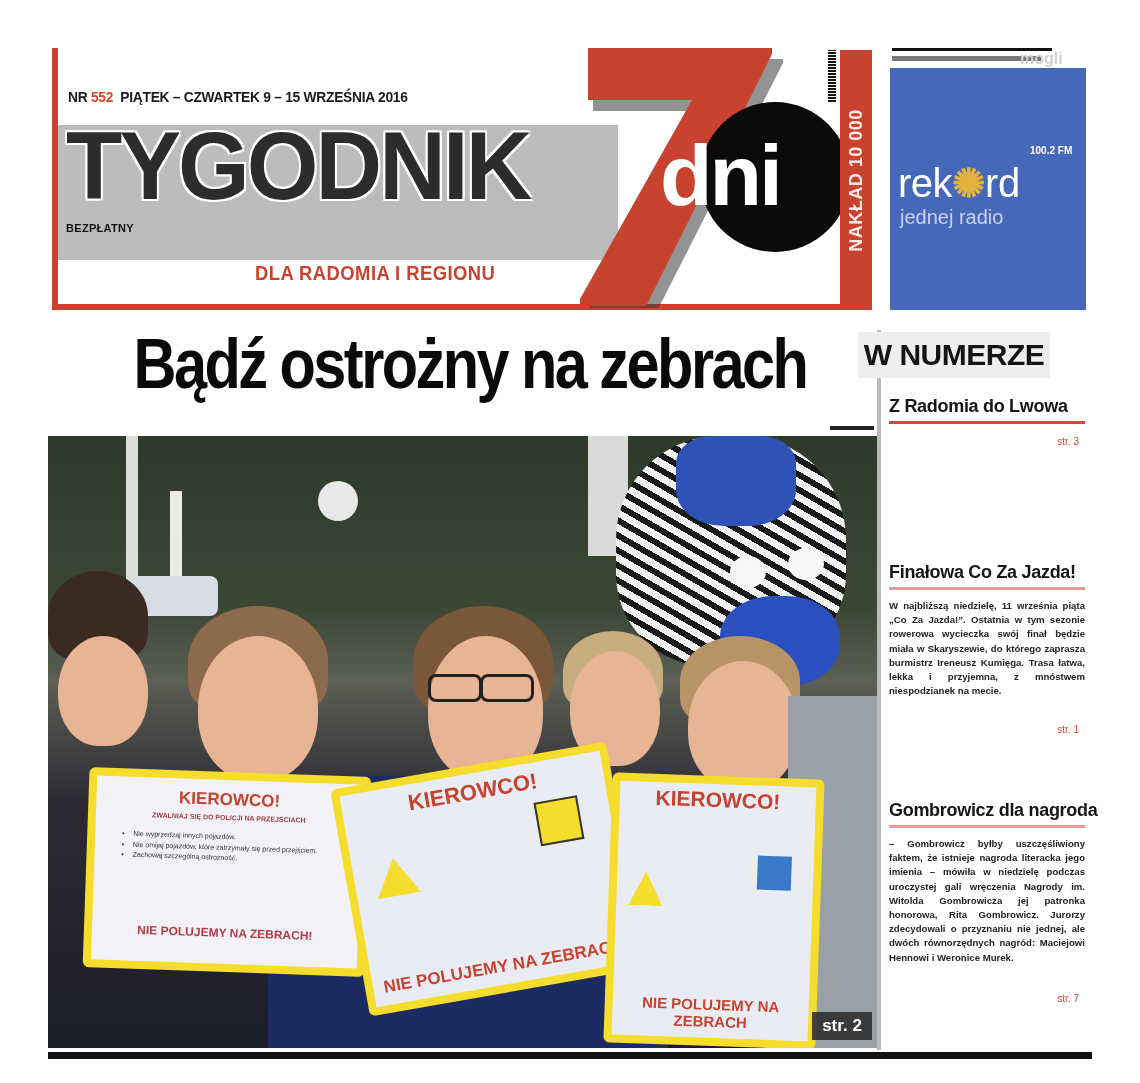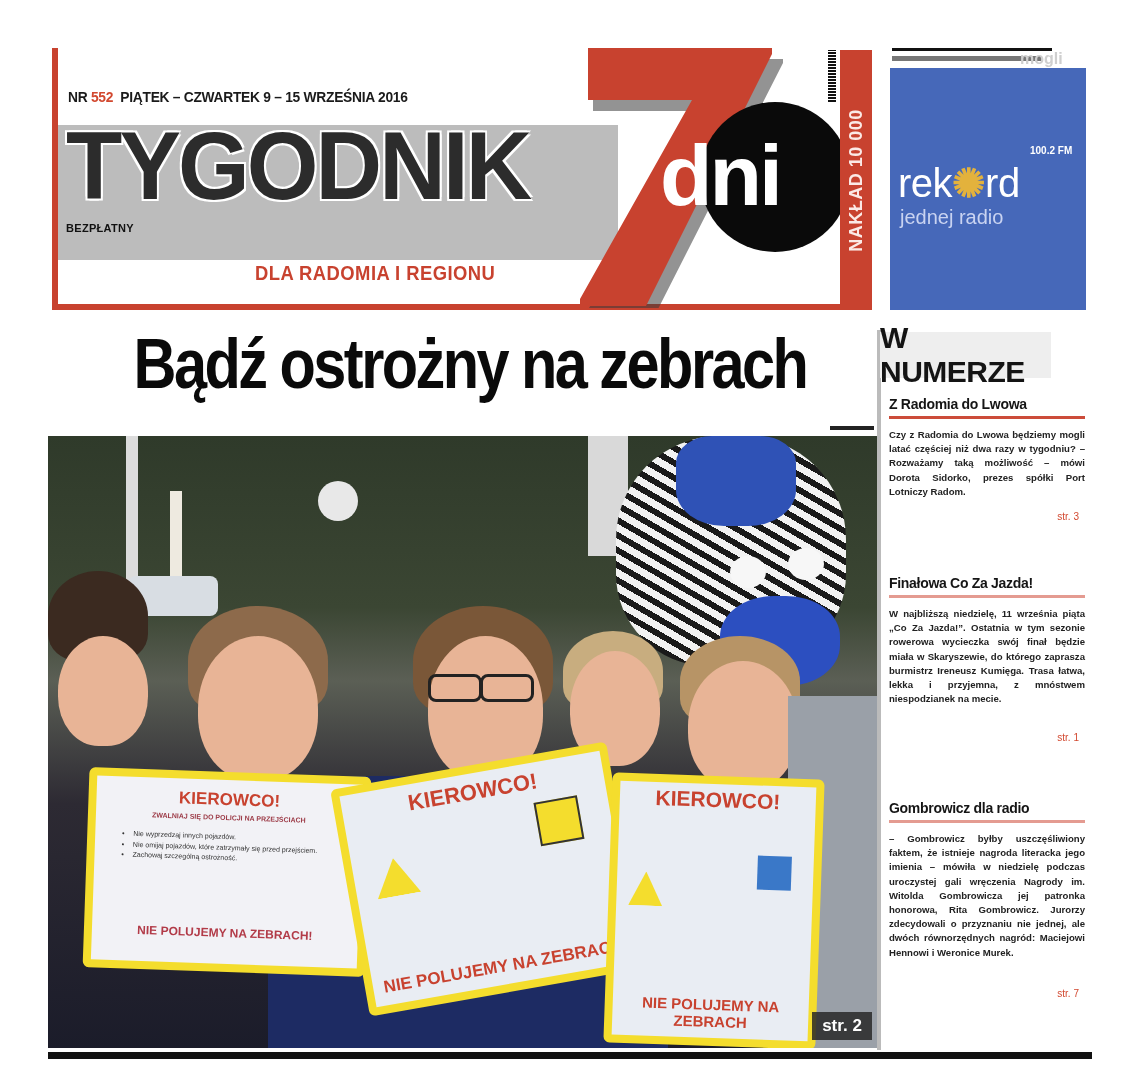--- a/index.html
+++ b/index.html
@@ -44,23 +44,23 @@
   .hair { position:absolute; border-radius:50% 50% 30% 30%; }
   .sign { position:absolute; box-sizing:border-box; border:8px solid #f4dd2d; background:#f2f2f6; border-radius:6px; }
   .sign .sh { position:absolute; left:0; right:0; text-align:center; font-weight:bold; color:#c8422f; }
   .sign .sf { position:absolute; left:0; right:0; text-align:center; font-weight:bold; color:#c8422f; }
   .sign ul { position:absolute; margin:0; padding-left:18px; color:#333; font-size:7px; line-height:1.5; }
   #page-ref-photo { left:812px; top:1012px; width:60px; height:28px; background:rgba(40,40,40,0.85); color:#fff; font-weight:bold; font-size:17px; display:flex; align-items:center; justify-content:center; }
   #photo-credit { left:830px; top:426px; width:44px; height:4px; background:#222; }
 
   
   #sidebar { left:877px; top:330px; width:214px; height:720px; border-left:4px solid #bbbbbb; }
-  #sb-title { left:880px; top:332px; width:171px; height:46px; background:#eeeeee; display:flex; align-items:center; justify-content:center; font-size:30px; font-weight:bold; color:#141414; transform:scaleX(1); letter-spacing:-0.5px; }
+  #sb-title { left:858px; top:332px; width:192px; height:46px; background:#eeeeee; display:flex; align-items:center; justify-content:center; font-size:30px; font-weight:bold; color:#141414; transform:scaleX(1); letter-spacing:-0.5px; }
   .sb-item { position:absolute; left:889px; width:196px; }
-  .sb-h { font-size:14px; font-weight:bold; color:#151515; padding-bottom:4px; border-bottom:3px solid #cc4c3a; white-space:nowrap; letter-spacing:-0.3px; }
+  .sb-h { font-size:18px; font-weight:bold; color:#151515; padding-bottom:4px; border-bottom:3px solid #cc4c3a; white-space:nowrap; letter-spacing:-0.3px; }
   .sb-h.soft { border-bottom-color:#e49b91; }
   .sb-p { font-size:9.6px; font-weight:bold; color:#222; line-height:1.48; text-align:justify; margin-top:9px; }
   .sb-ref { text-align:right; font-size:10px; font-weight:normal; color:#d2482f; margin-top:12px; padding-right:6px; }
 
   
   #bottom-rule { left:48px; top:1052px; width:1044px; height:7px; background:#111; }
 </style>
 </head>
 <body>
 
@@ -158,29 +158,28 @@
     <div class="sf" style="bottom:8px;font-size:15px;">NIE POLUJEMY NA ZEBRACH</div>
   </div>
 </div>
 <div class="abs" id="page-ref-photo">str. 2</div>
 
 <div class="abs" id="sidebar"></div>
 <div class="abs" id="sb-title">W NUMERZE</div>
 
 <div class="sb-item" style="top:396px;">
   <div class="sb-h">Z Radomia do Lwowa</div>
-  <div class="sb-p">Czy z Radomia do Lwowa będziemy mogli latać częściej niż dwa razy w tygodniu? – Rozważamy taką możliwość – mówi Dorota Sidorko, prezes spółki Port Lotniczy Radom.</div>
   <div class="sb-ref">str. 3</div>
 </div>
 
-<div class="sb-item" style="top:575px;">
+<div class="sb-item" style="top:562px;">
   <div class="sb-h soft">Finałowa Co Za Jazda!</div>
   <div class="sb-p">W najbliższą niedzielę, 11 września piąta „Co Za Jazda!”. Ostatnia w tym sezonie rowerowa wycieczka swój finał będzie miała w Skaryszewie, do którego zaprasza burmistrz Ireneusz Kumięga. Trasa łatwa, lekka i przyjemna, z mnóstwem niespodzianek na mecie.</div>
   <div class="sb-ref" style="margin-top:26px;">str. 1</div>
 </div>
 
 <div class="sb-item" style="top:800px;">
-  <div class="sb-h soft">Gombrowicz dla radio</div>
+  <div class="sb-h soft">Gombrowicz dla nagroda</div>
   <div class="sb-p">– Gombrowicz byłby uszczęśliwiony faktem, że istnieje nagroda literacka jego imienia – mówiła w niedzielę podczas uroczystej gali wręczenia Nagrody im. Witolda Gombrowicza jej patronka honorowa, Rita Gombrowicz. Jurorzy zdecydowali o przyznaniu nie jednej, ale dwóch równorzędnych nagród: Maciejowi Hennowi i Weronice Murek.</div>
   <div class="sb-ref" style="margin-top:28px;">str. 7</div>
 </div>
 
 <div class="abs" id="bottom-rule"></div>
 
 </body></html>

